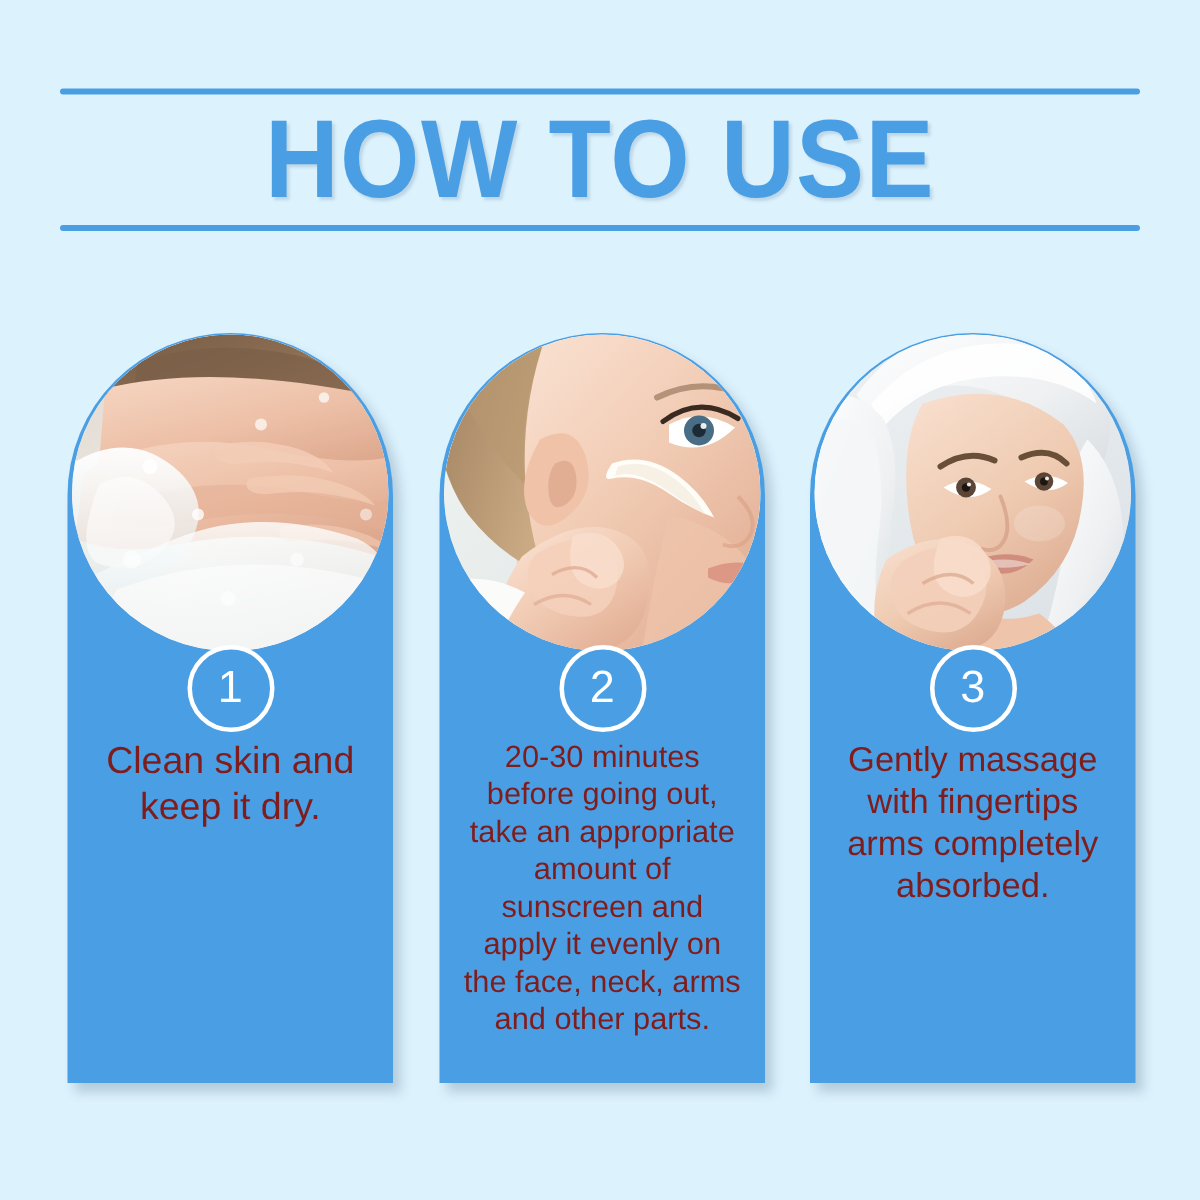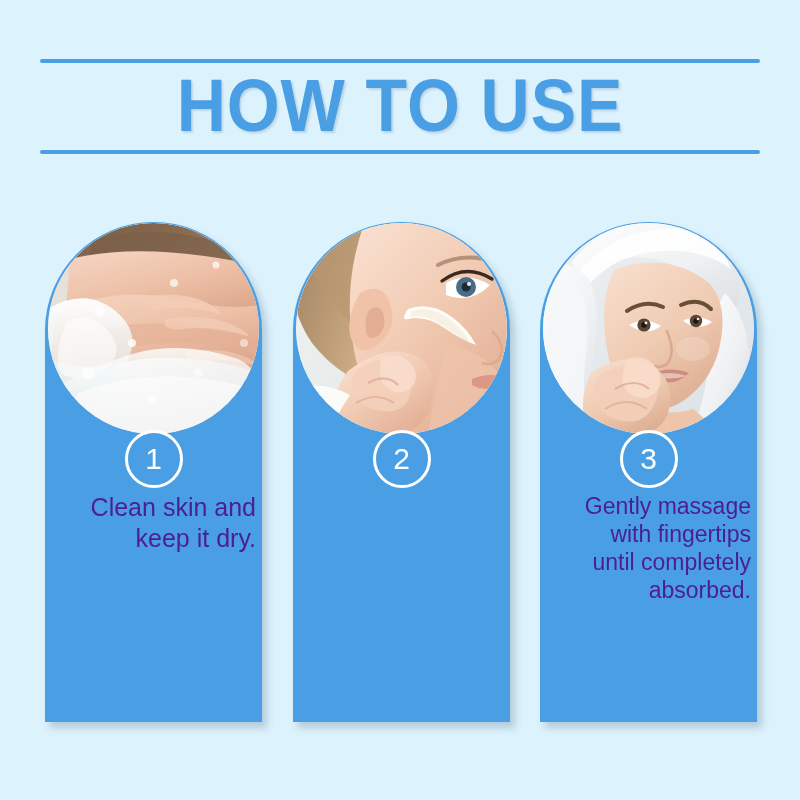--- a/index.html
+++ b/index.html
@@ -69,22 +69,22 @@
     color:#ffffff;
     font-size:30px;font-weight:normal;line-height:1;
   }
 
   
   .caption{
     position:absolute;left:0;width:100%;
     top:270px;
     padding:0 6px;
     box-sizing:border-box;
-    color:#4c1d95;
-    text-align:right;
+    color:#7f1d1d;
+    text-align:center;
     line-height:1.22;
     white-space:pre-line;
   }
   #caption-1{font-size:25px;}
   #caption-2{font-size:20.5px;}
   #caption-3{font-size:23px;}
 </style>
 </head>
 <body>
 
@@ -216,20 +216,28 @@
           <path d="M72 160 q18 -10 30 2" stroke="#dba78d" stroke-width="2.2" fill="none" opacity=".7"></path>
           <path d="M60 180 q20 -12 38 0" stroke="#dba78d" stroke-width="2.2" fill="none" opacity=".6"></path>
 
           <path d="M-6 168 Q24 156 54 172 Q38 196 34 211 L-6 211 Z" fill="#fbfbfa"></path>
         </g>
       </svg>
     </div>
 
     <div class="badge">2</div>
 
+    <div class="caption" id="caption-2">20-30 minutes
+before going out,
+take an appropriate
+amount of
+sunscreen and
+apply it evenly on
+the face, neck, arms
+and other parts.</div>
   </div>
 
   <div class="card" id="card-3">
 
     <div class="photo">
       <svg viewBox="0 0 211 211" xmlns="http://www.w3.org/2000/svg" aria-hidden="true">
         <defs>
           <clipPath id="c3clip">
               <circle cx="105.5" cy="105.5" r="105.5"></circle>
             </clipPath>
@@ -288,17 +296,17 @@
           <path d="M72 166 q20 -12 34 0" stroke="#d9a58b" stroke-width="2.2" fill="none" opacity=".7"></path>
           <path d="M62 186 q22 -14 42 0" stroke="#d9a58b" stroke-width="2.2" fill="none" opacity=".6"></path>
         </g>
       </svg>
     </div>
 
     <div class="badge">3</div>
 
     <div class="caption" id="caption-3">Gently massage
 with fingertips
-until completely
+arms completely
 absorbed.</div>
   </div>
 
 </div>
 
 </body></html>

